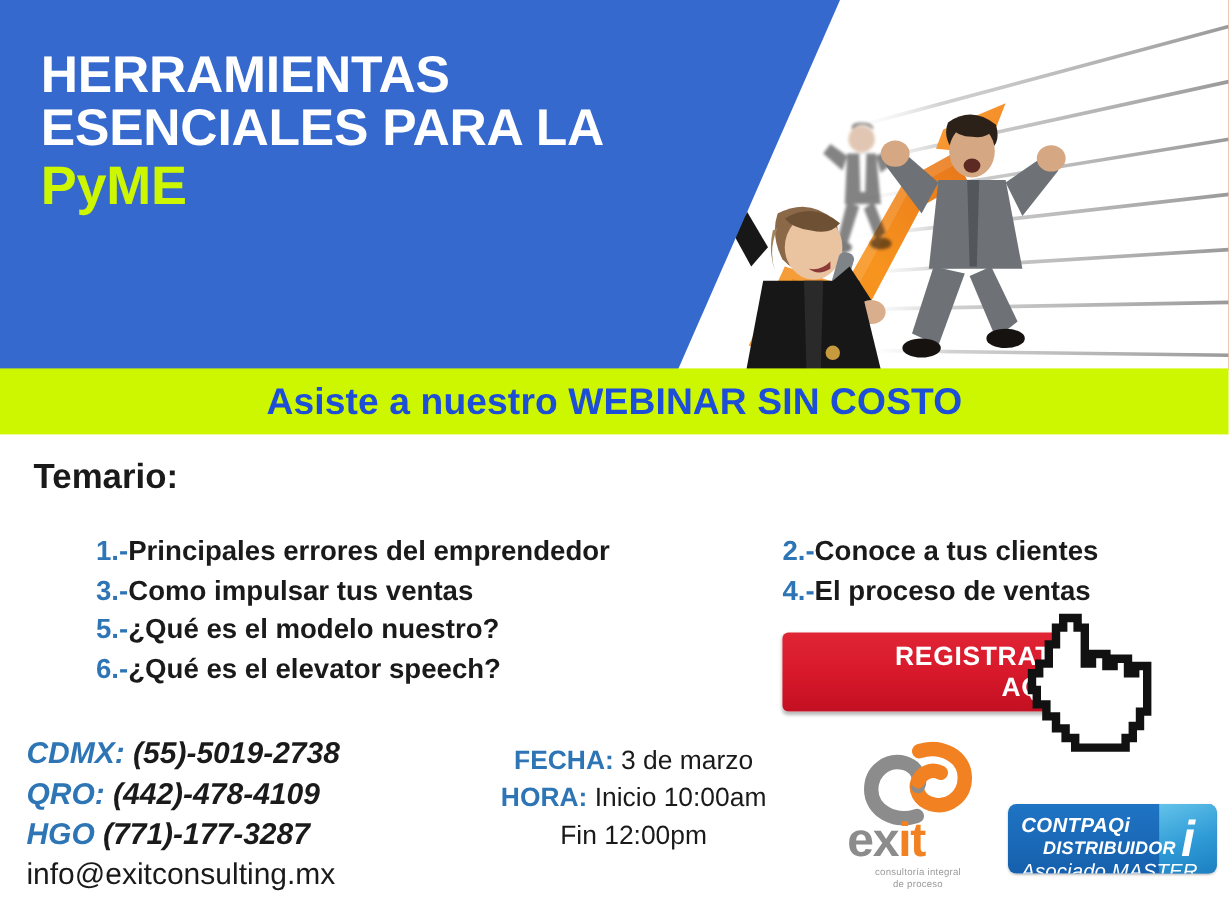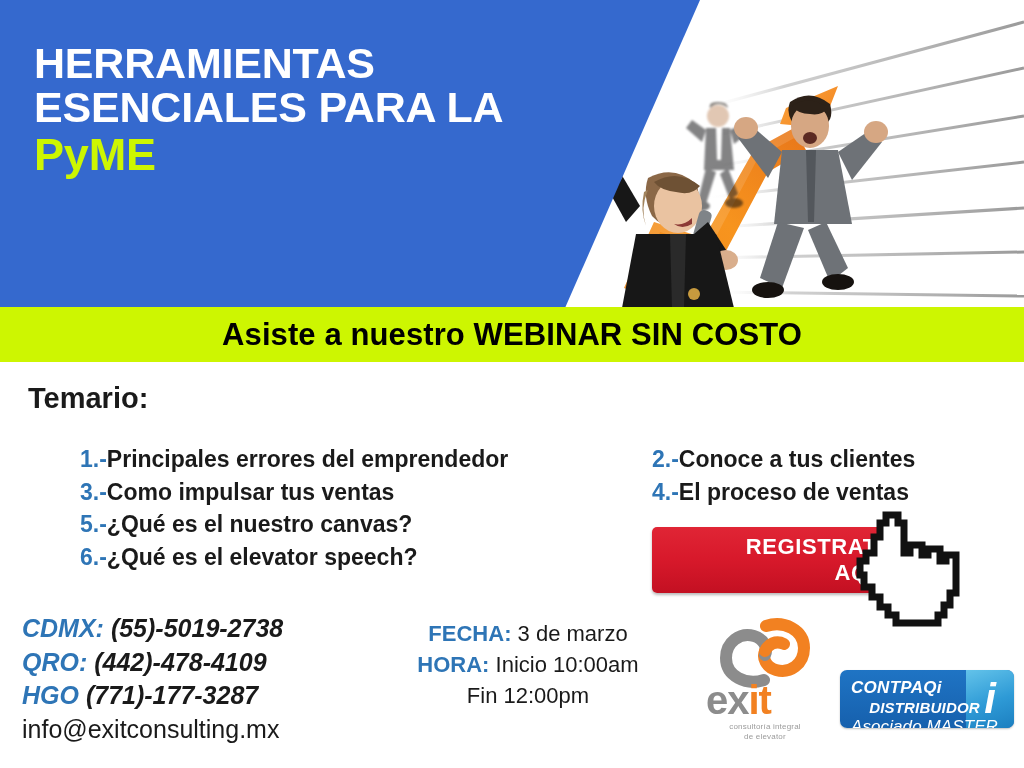--- a/index.html
+++ b/index.html
@@ -86,21 +86,21 @@
     width: 1024px;
     height: 55px;
     background: #CDF601;
     display: flex;
     align-items: center;
     justify-content: center;
   }
   .banner-text {
     font-size: 31px;
     font-weight: bold;
-    color: #000000;
+    color: #1d4ed8;
     letter-spacing: 0.1px;
     white-space: nowrap;
   }
 
   
   .temario-title {
     position: absolute;
     left: 28px;
     top: 382px;
     font-size: 29px;
@@ -394,21 +394,21 @@
   <div class="temario-title">Temario:</div>
 
   <div class="agenda-col agenda-left">
     <div class="agenda-item">
       <span class="agenda-num">1.-</span><span>Principales errores del emprendedor</span>
     </div>
     <div class="agenda-item">
       <span class="agenda-num">3.-</span><span>Como impulsar tus ventas</span>
     </div>
     <div class="agenda-item">
-      <span class="agenda-num">5.-</span><span>¿Qué es el nuestro canvas?</span>
+      <span class="agenda-num">5.-</span><span>¿Qué es el modelo nuestro?</span>
     </div>
     <div class="agenda-item">
       <span class="agenda-num">6.-</span><span>¿Qué es el elevator speech?</span>
     </div>
   </div>
 
   <div class="agenda-col agenda-right">
     <div class="agenda-item">
       <span class="agenda-num">2.-</span><span>Conoce a tus clientes</span>
     </div>
@@ -460,21 +460,21 @@
     <svg style="position:absolute;left:14px;top:0;width:90px;height:70px;" viewBox="0 0 90 70">
       <path d="M46 8 C64 2 84 12 84 30 C84 46 70 56 56 52 C46 49 42 40 45 33" fill="none" stroke="#F28121" stroke-width="12" stroke-linecap="round"></path>
       <path d="M44 62 C26 68 6 58 6 40 C6 24 20 14 34 18 C44 21 48 30 45 37" fill="none" stroke="#8C8C8C" stroke-width="12" stroke-linecap="round"></path>
       <path d="M45 33 C48 26 56 22 64 26" fill="none" stroke="#F28121" stroke-width="12" stroke-linecap="round"></path>
     </svg>
     <div class="exit-wordmark">
       <span class="exit-ex">ex</span><span class="exit-it">it</span>
     </div>
     <div class="exit-tagline">
       <div>consultoría integral</div>
-      <div>de elevator</div>
+      <div>de proceso</div>
     </div>
   </div>
 
   <div class="contpaq-logo">
     <div class="contpaq-i-panel"></div>
     <div class="contpaq-i-glyph">i</div>
     <div class="contpaq-text">
       <div class="contpaq-l1">CONTPAQi</div>
       <div class="contpaq-l2">DISTRIBUIDOR</div>
       <div class="contpaq-l3">Asociado MASTER</div>

